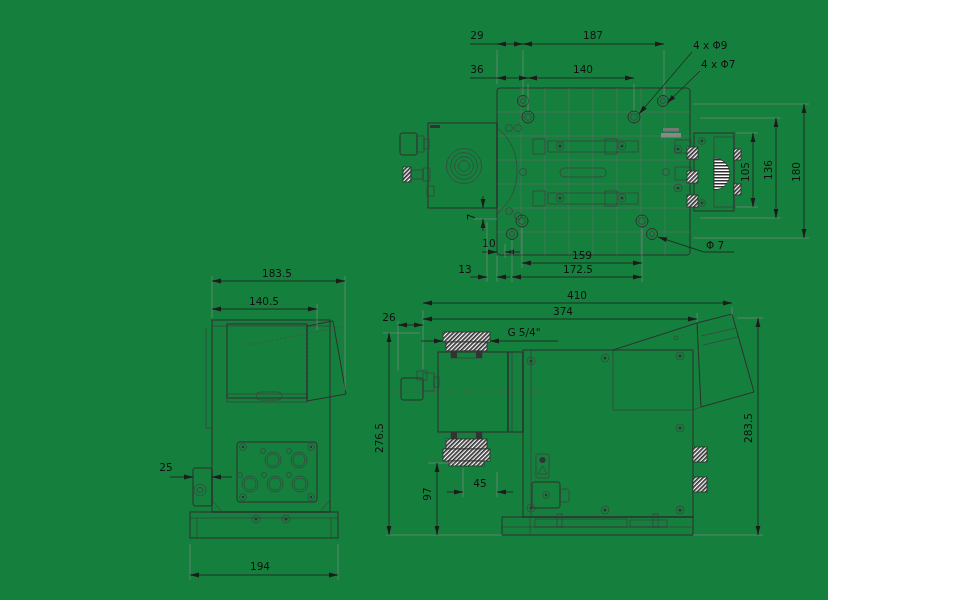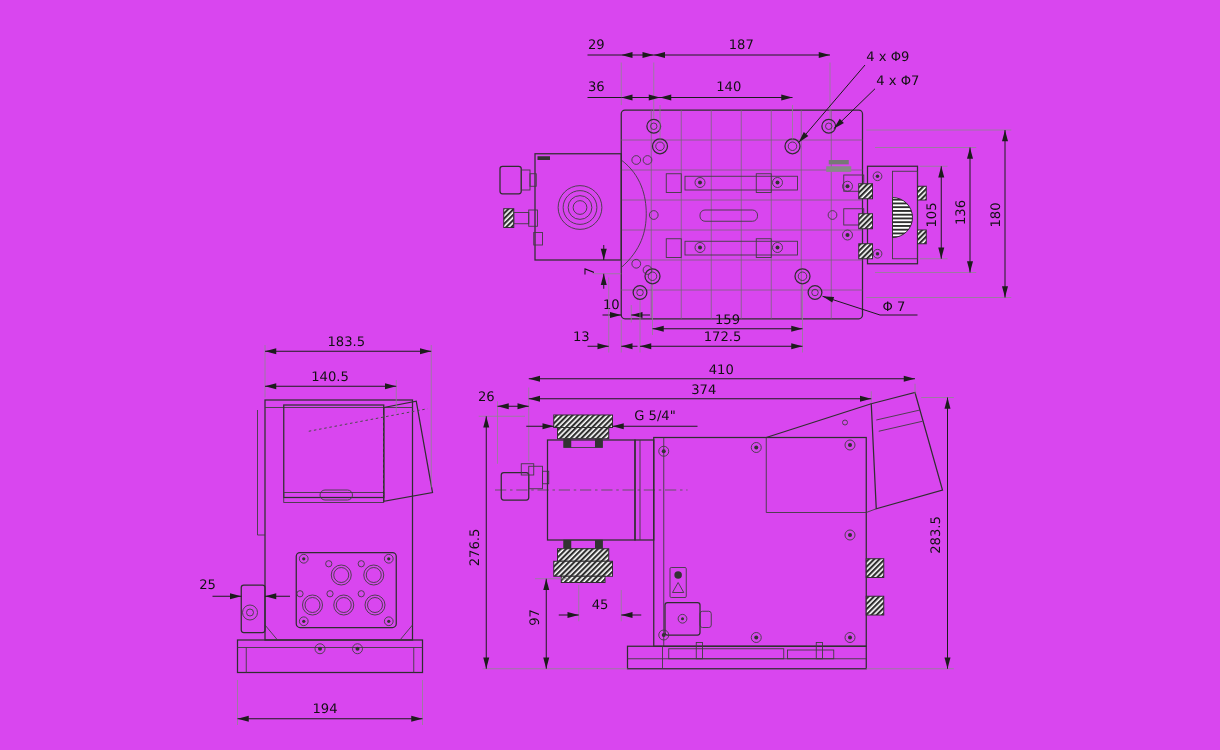--- a/index.html
+++ b/index.html
@@ -1,16 +1,16 @@
 <!DOCTYPE html>
 <html><head>
 <meta charset="utf-8">
 <style>
   html,body{margin:0;padding:0;background:#ffffff;}
-  .stage{position:relative;width:976px;height:600px;background:#d946ef;overflow:hidden;}
+  .stage{position:relative;width:828px;height:600px;background:#15803d;overflow:hidden;}
   svg{display:block;font-family:"DejaVu Sans",sans-serif;}
   .o  {fill:none;stroke:#2f2f2f;stroke-width:1;}
   .o2 {fill:none;stroke:#3d3d3d;stroke-width:.7;}
   .grid{fill:none;stroke:#6b6b6b;stroke-width:.55;}
   .dim{fill:none;stroke:#1c1c1c;stroke-width:.8;}
   .ext{fill:none;stroke:#8a8a8a;stroke-width:.6;}
   .dash{fill:none;stroke:#555;stroke-width:.7;stroke-dasharray:9 3 2 3;}
   .dot{fill:none;stroke:#4a4a4a;stroke-width:.8;stroke-dasharray:2 2.2;}
   .dtext{font-size:10.5px;fill:#111;}
   .dk{fill:#333;stroke:none;}

